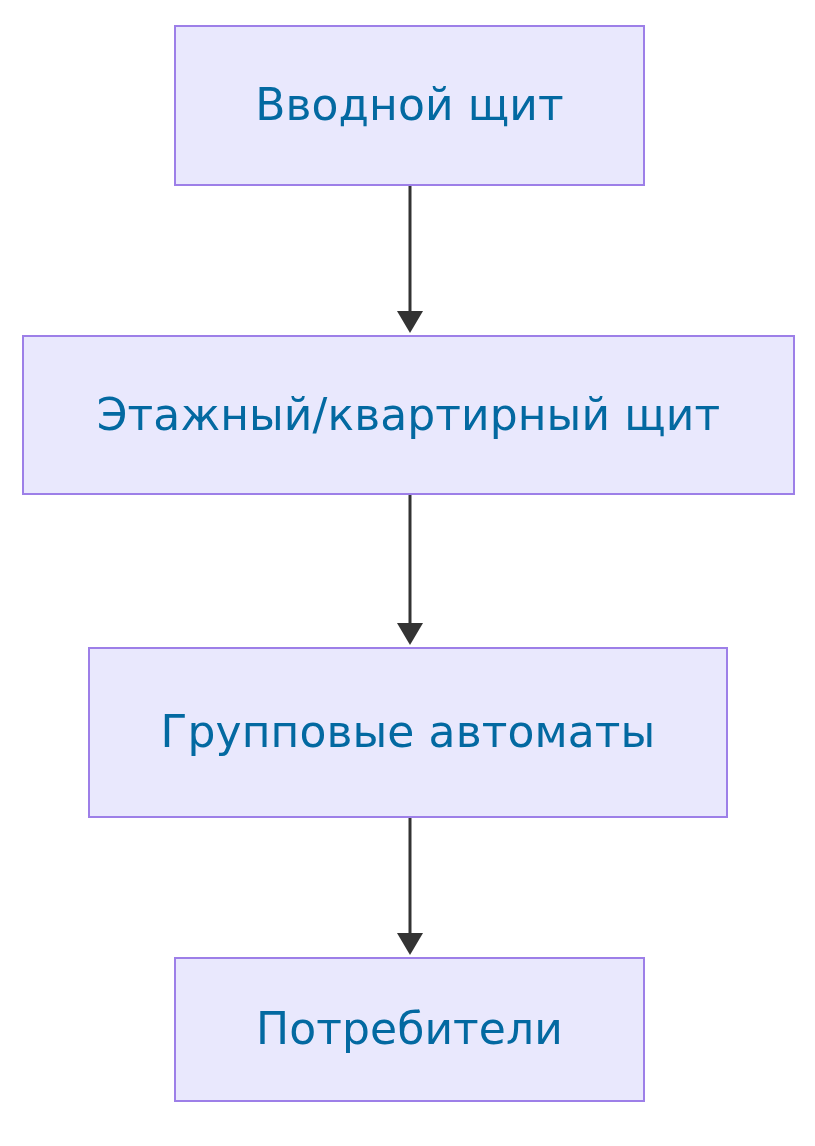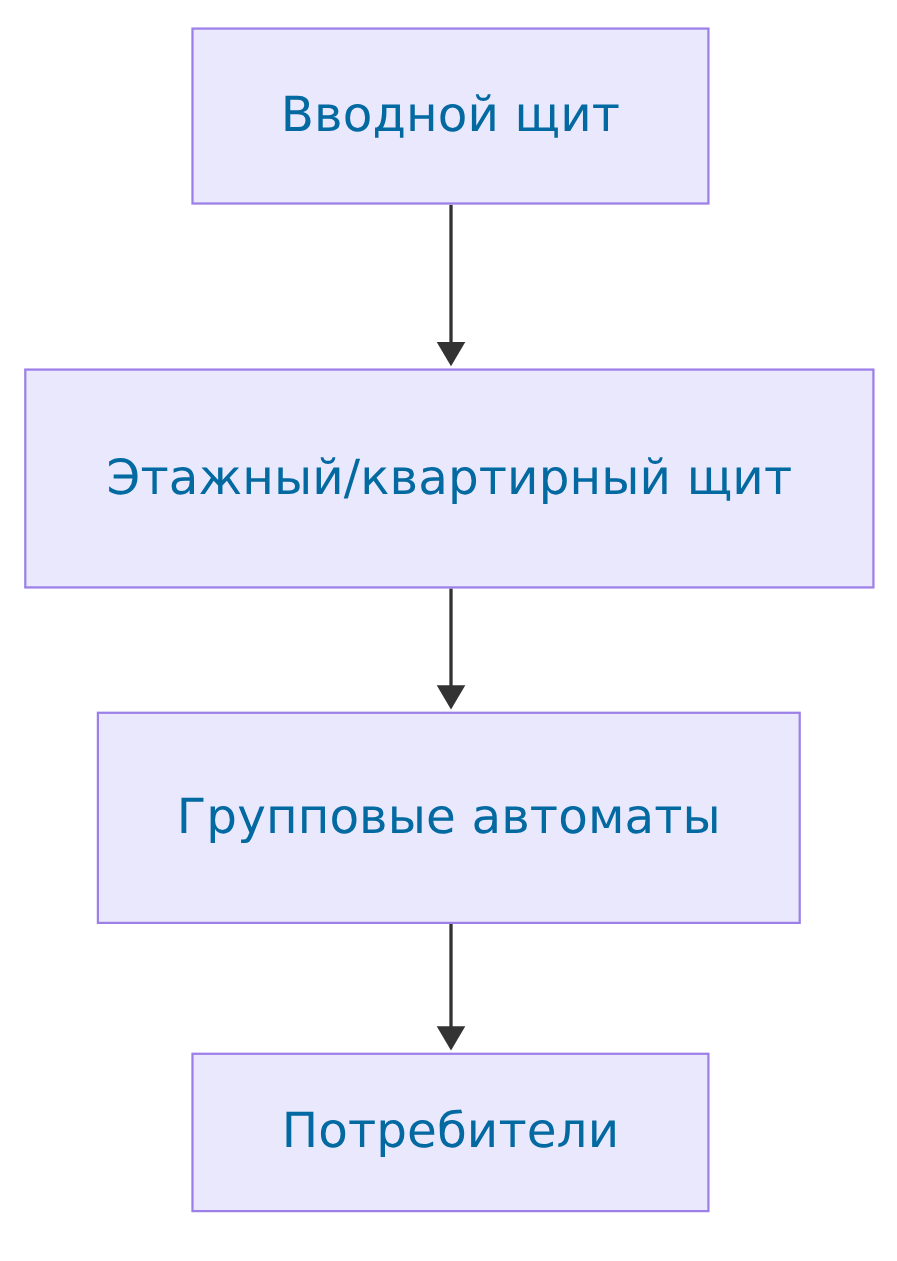--- a/index.html
+++ b/index.html
@@ -33,22 +33,22 @@
     font-size: 44px;
     line-height: 1.15;
     color: #0369a1;
     font-weight: 400;
     letter-spacing: 0.1px;
     white-space: nowrap;
     padding: 0 8px;
   }
   
   #node-0 { left: 174px; top: 25px;  width: 471px; height: 161px; }
-  #node-1 { left: 22px;  top: 335px; width: 773px; height: 200px; }
-  #node-2 { left: 88px;  top: 647px; width: 640px; height: 193px; }
+  #node-1 { left: 22px;  top: 335px; width: 773px; height: 160px; }
+  #node-2 { left: 88px;  top: 647px; width: 640px; height: 171px; }
   #node-3 { left: 174px; top: 957px; width: 471px; height: 145px; }
 
   .edge {
     position: absolute;
     left: 0;
     top: 0;
     width: 815px;
     height: 1146px;
     pointer-events: none;
   }

